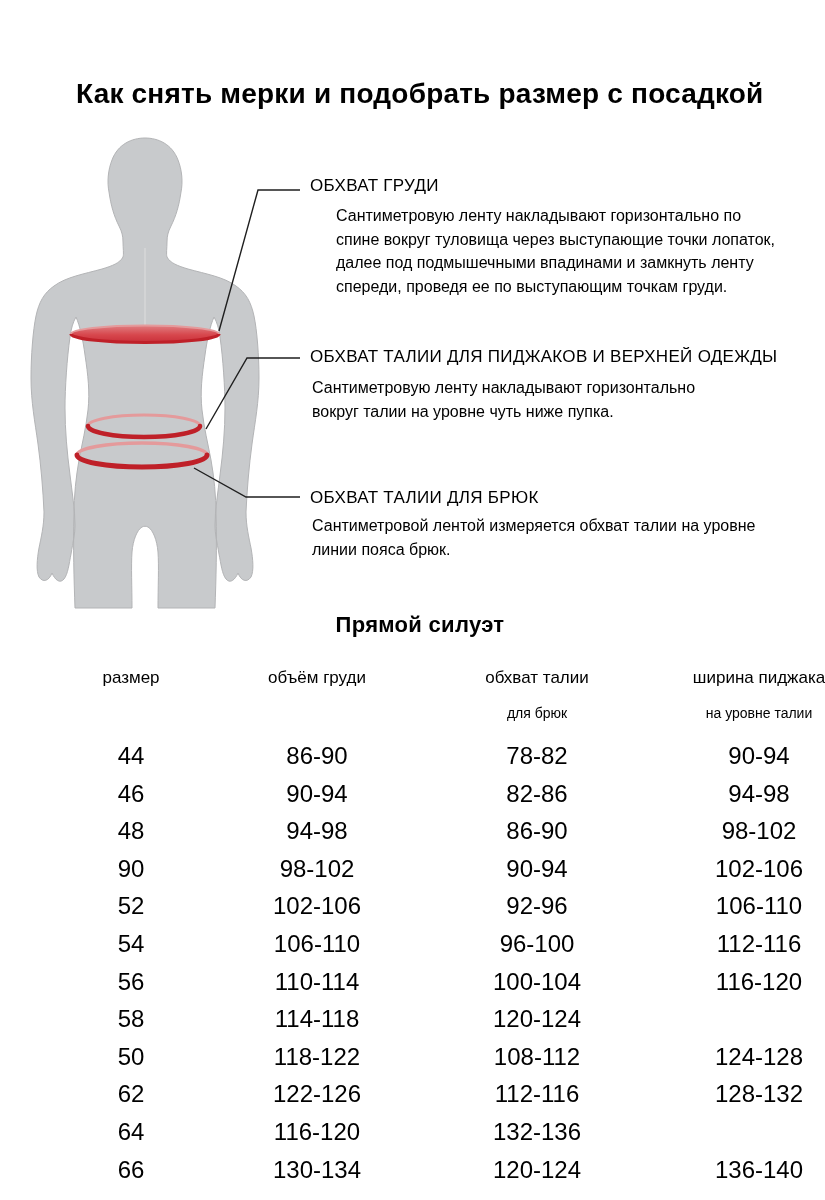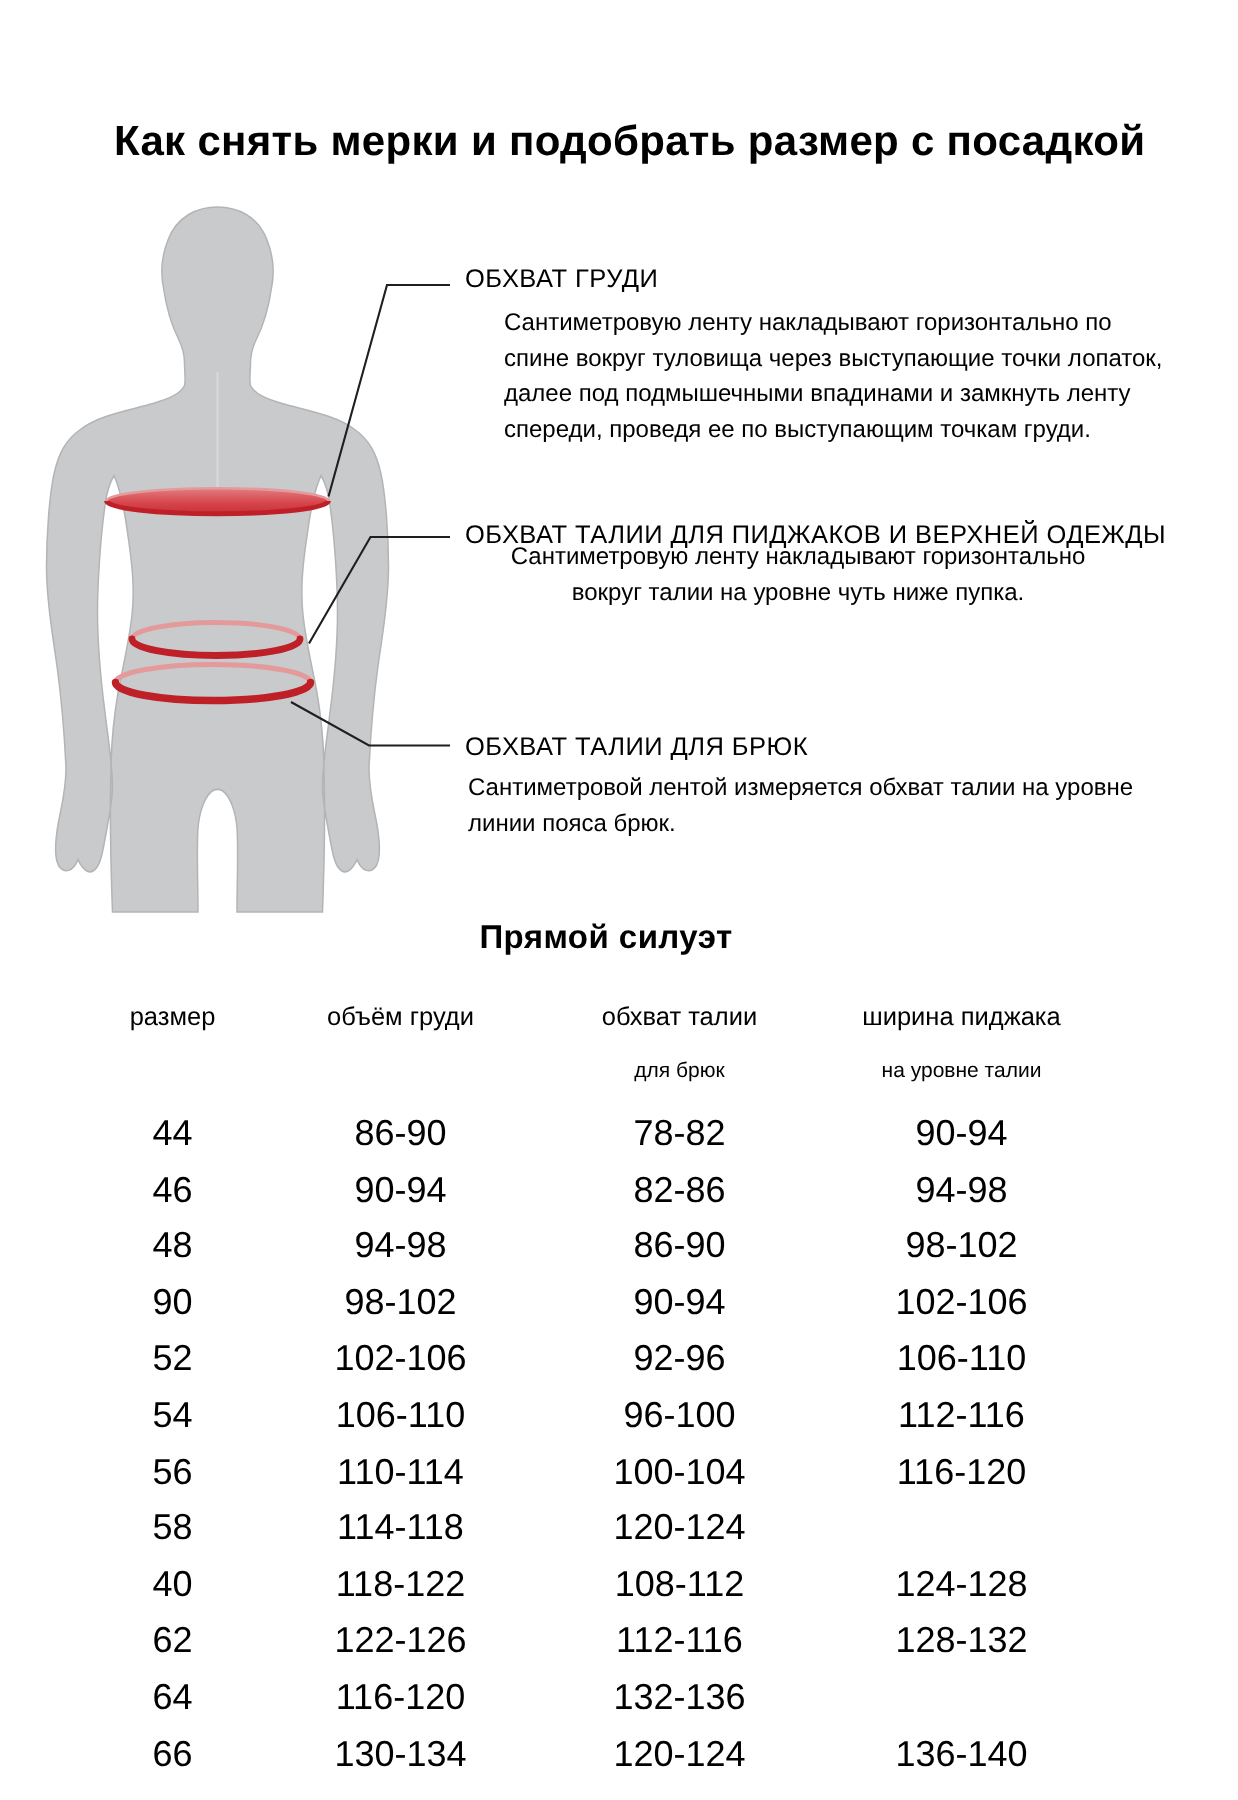--- a/index.html
+++ b/index.html
@@ -14,28 +14,28 @@
   .figure-svg{position:absolute;left:20px;top:130px;width:290px;height:480px;}
   .callout-heading{
     position:absolute;left:310px;margin:0;
     font-size:17px;font-weight:normal;letter-spacing:0.3px;white-space:nowrap;
   }
   .callout-text{
     position:absolute;left:312px;margin:0;
     font-size:16px;line-height:23.5px;white-space:pre-line;
   }
   .h-chest{top:176px;}   .p-chest{top:204px;width:440px;margin-left:24px;}
-  .h-waist{top:347px;}   .p-waist{top:360px;width:440px;text-align:center;}
+  .h-waist{top:347px;}   .p-waist{top:376px;width:440px;}
   .h-trouser{top:488px;} .p-trouser{top:514px;width:470px;}
-  .size-table{position:absolute;left:64px;top:610px;width:680px;}
+  .size-table{position:absolute;left:80px;top:610px;width:680px;}
   .table-title{
     margin:0 0 28px 0;text-align:center;
     font-size:22px;font-weight:bold;letter-spacing:0.3px;line-height:30px;
   }
-  .tgrid{display:grid;grid-template-columns:102px 202px 170px 206px;}
+  .tgrid{display:grid;grid-template-columns:102px 202px 170px 206px;gap:34px;}
   .tcell{text-align:center;}
   .thead-row1 .tcell{font-size:17px;height:37px;}
   .thead-row2 .tcell{font-size:14px;height:32px;}
   .trow .tcell{font-size:24px;height:37.6px;line-height:37.6px;}
 </style>
 </head>
 <body>
 
 <div class="page">
 
@@ -175,21 +175,21 @@
           <div class="tcell">110-114</div>
           <div class="tcell">100-104</div>
           <div class="tcell">116-120</div>
         </div>
         <div class="tgrid trow">
           <div class="tcell">58</div>
           <div class="tcell">114-118</div>
           <div class="tcell">120-124</div>
         </div>
         <div class="tgrid trow">
-          <div class="tcell">40</div>
+          <div class="tcell">50</div>
           <div class="tcell">118-122</div>
           <div class="tcell">108-112</div>
           <div class="tcell">124-128</div>
         </div>
         <div class="tgrid trow">
           <div class="tcell">62</div>
           <div class="tcell">122-126</div>
           <div class="tcell">112-116</div>
           <div class="tcell">128-132</div>
         </div>

